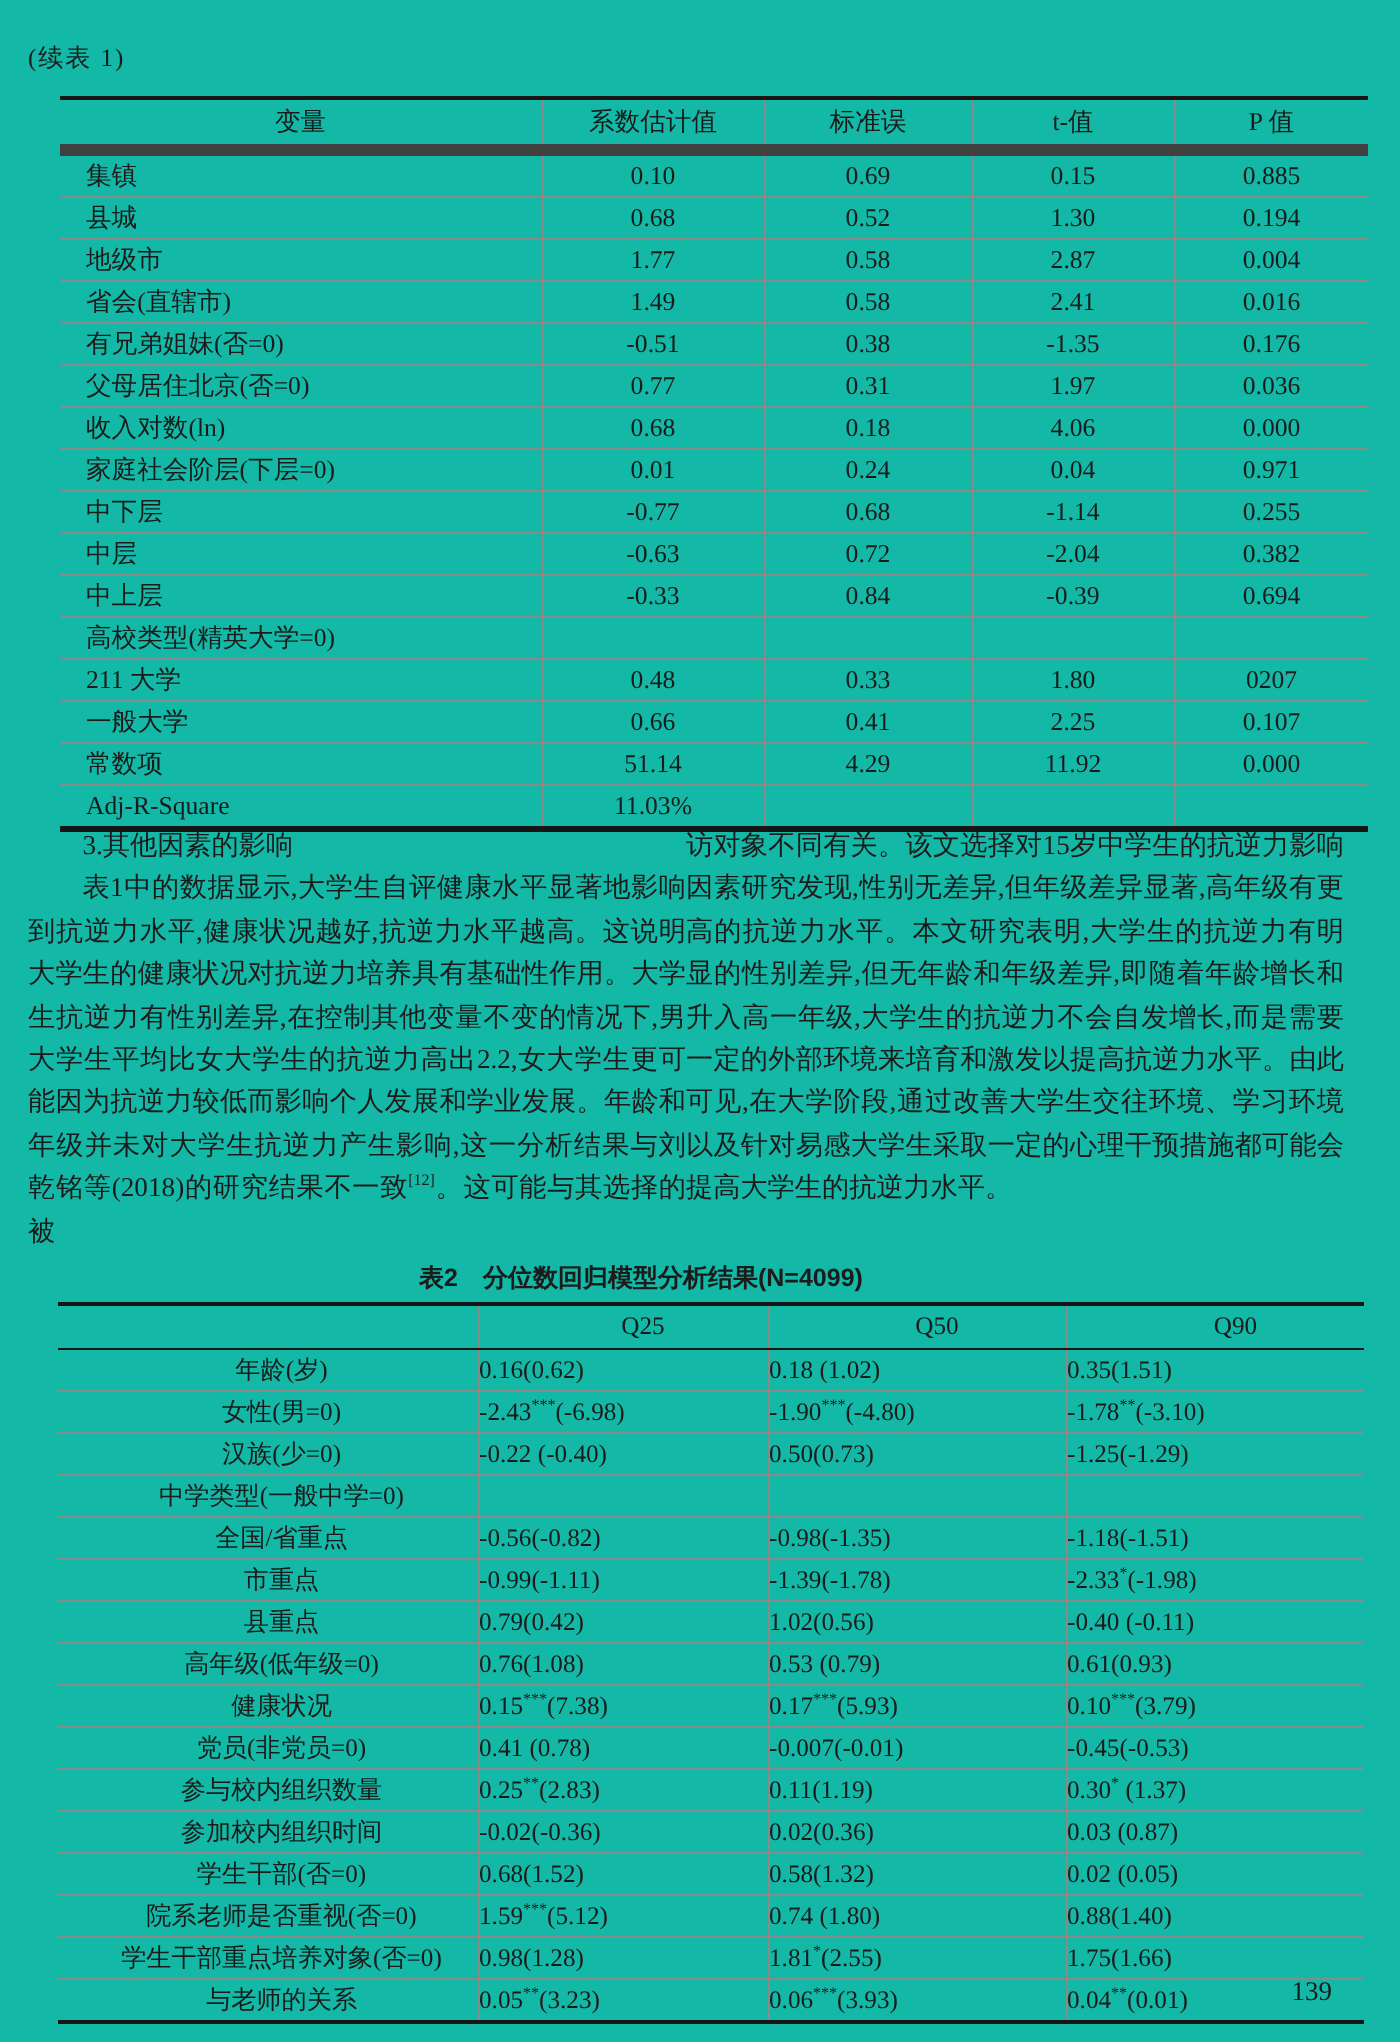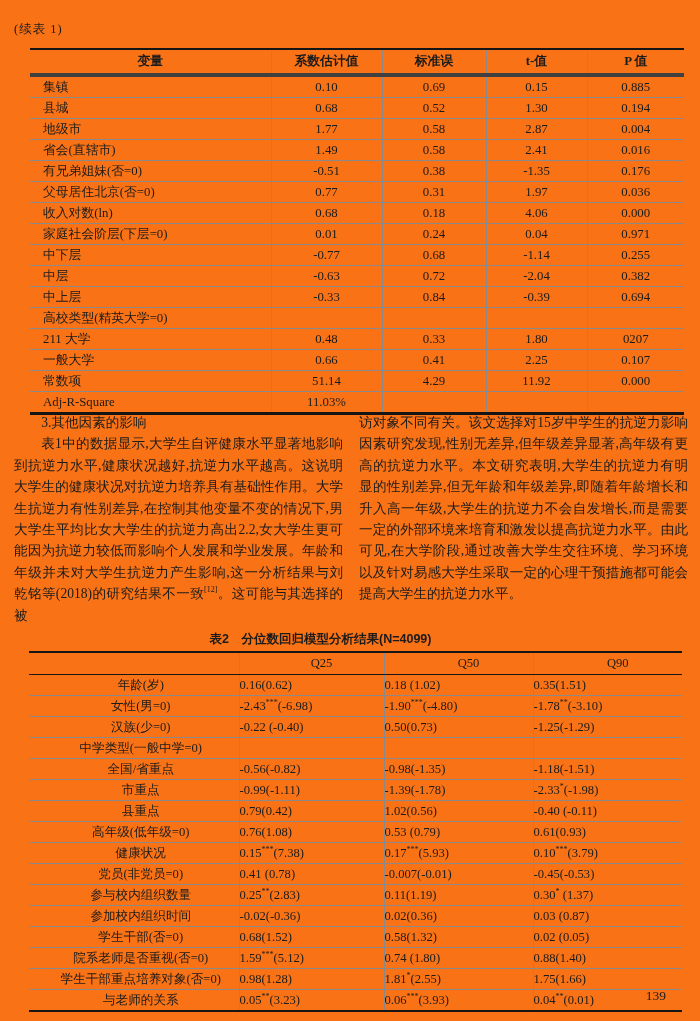--- a/index.html
+++ b/index.html
@@ -3,46 +3,46 @@
 <meta charset="utf-8">
 <style>
   * { margin:0; padding:0; box-sizing:border-box; }
   html,body { background:#ffffff; }
   body {
     width:700px; height:1021px;
     font-family:"Liberation Serif","DejaVu Serif",serif;
     color:#1b1b1b;
     position:relative;
   }
-  .page { position:relative; width:700px; height:1021px; background:#f97316; overflow:hidden; }
+  .page { position:relative; width:700px; height:1021px; background:#14b8a6; overflow:hidden; }
 
   .cont-label { position:absolute; left:14px; top:21px; font-size:12.5px; letter-spacing:1px; }
 
   table { border-collapse:collapse; table-layout:fixed; }
 
   
   .t1 {
     position:absolute; left:30px; top:48px; width:654px;
     border-top:2px solid #151515; border-bottom:3px solid #151515;
     font-size:12.8px;
   }
   .t1 th {
-    font-weight:bold; height:26px; text-align:center;
-    border-bottom:4px solid #404040;
+    font-weight:normal; height:26px; text-align:center;
+    border-bottom:6px solid #404040;
   }
   .t1 td { height:20px; line-height:20px; border-top:1px solid #8a8a8a; overflow:hidden; white-space:nowrap; }
   .t1 tbody tr:first-child td { border-top:none; }
   .t1 th + th, .t1 td + td { border-left:1px solid #8a8a8a; }
   .t1 .lab { text-align:left; padding-left:13px; }
   .t1 .val { text-align:center; }
 
   
   .cols {
     position:absolute; left:14px; top:412px; width:674px;
-    display:flex; gap:16px;
+    display:flex; 
   }
   .col { width:329px; font-size:13.6px; line-height:21.4px; text-align:justify; }
   .col p { text-indent:2em; }
   .col p.nofirst { text-indent:0; }
   sup { font-size:8px; line-height:0; vertical-align:super; }
 
   
   .t2-title {
     position:absolute; left:0; top:631px; width:641px; text-align:center;
     font-family:"Liberation Sans","DejaVu Sans",sans-serif;

